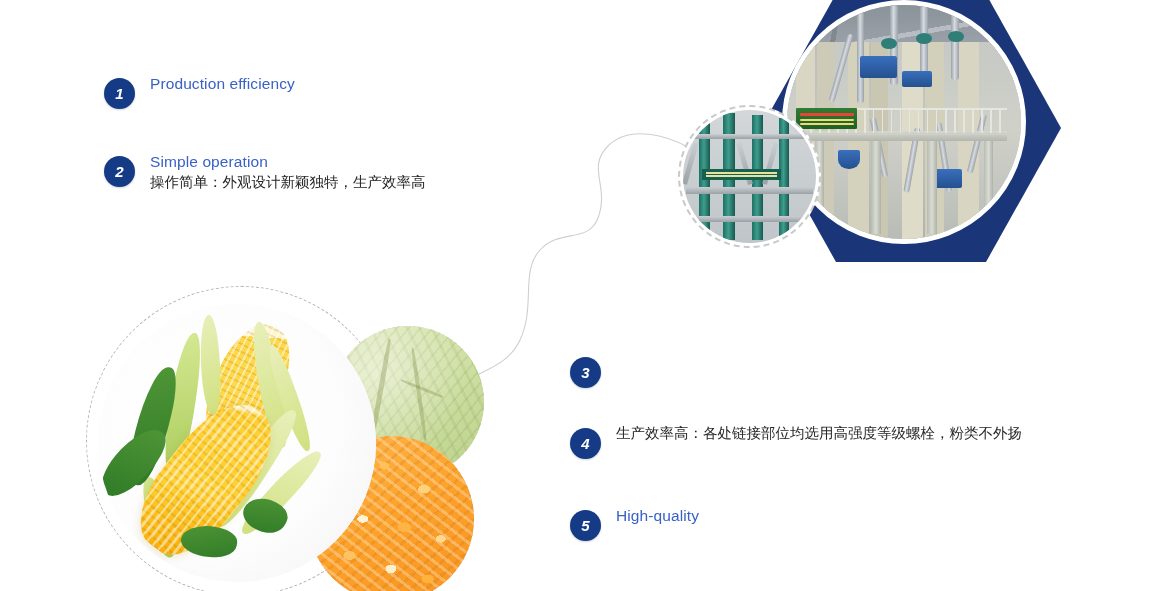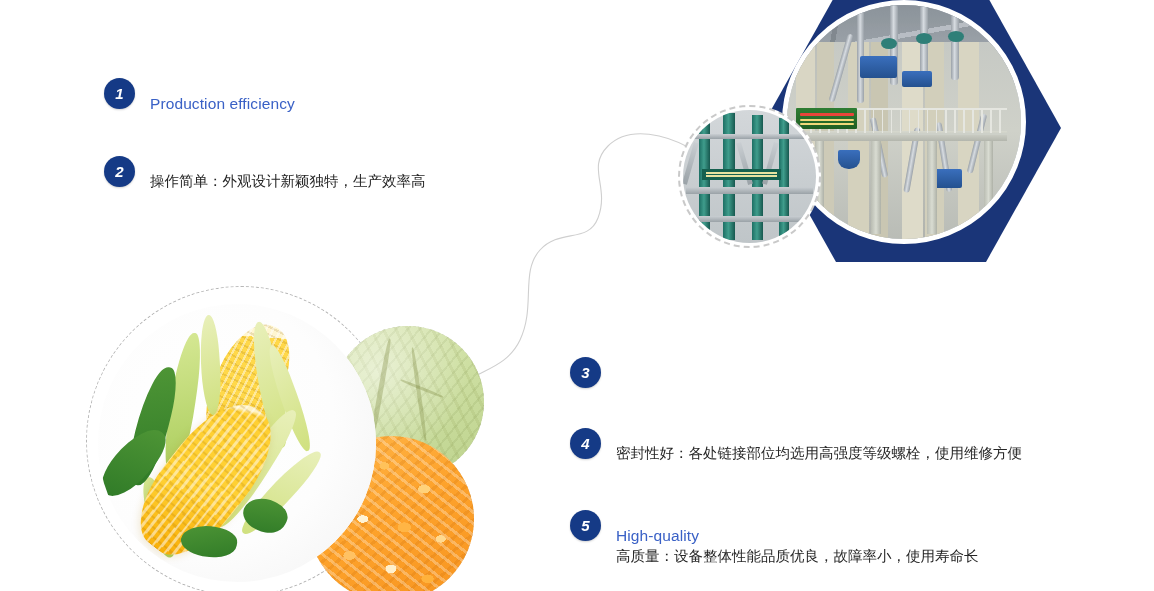--- a/index.html
+++ b/index.html
@@ -38,21 +38,20 @@
     display: flex;
     align-items: center;
     justify-content: center;
     flex: 0 0 auto;
     margin-top: 2px;
     box-shadow: 0 1px 2px rgba(0,0,0,0.18);
   }
   .feature-text {
     margin-left: 15px;
     line-height: 1.0;
-    margin-top: 20px;
   }
   .feature-title {
     font-size: 15.5px;
     color: #3a61c6;
     letter-spacing: .1px;
     margin-bottom: 5px;
     display: block;
   }
   .feature-desc {
     font-size: 14.5px;
@@ -317,40 +316,40 @@
   <div class="feature" style="left:104px; top:76px;">
     <div class="badge">1</div>
     <div class="feature-text">
       <span class="feature-title">Production efficiency</span>
     </div>
   </div>
 
   <div class="feature" style="left:104px; top:154px;">
     <div class="badge">2</div>
     <div class="feature-text">
+      <span class="feature-title">Simple operation</span>
       <span class="feature-desc">操作简单：外观设计新颖独特，生产效率高</span>
     </div>
   </div>
 
   <div class="feature" style="left:570px; top:355px;">
     <div class="badge">3</div>
   </div>
 
   <div class="feature" style="left:570px; top:426px;">
     <div class="badge">4</div>
     <div class="feature-text">
-      <span class="feature-desc">密封性好：各处链接部位均选用高强度等级螺栓，使用维修方便</span>
+      <span class="feature-desc">生产效率高：各处链接部位均选用高强度等级螺栓，粉类不外扬</span>
     </div>
   </div>
 
   <div class="feature" style="left:570px; top:508px;">
     <div class="badge">5</div>
     <div class="feature-text">
       <span class="feature-title">High-quality</span>
-      <span class="feature-desc">高质量：设备整体性能品质优良，故障率小，使用寿命长</span>
     </div>
   </div>
 
   <div id="hex-group">
 
     <div class="hexagon"></div>
 
     <div class="photo-circle photo-main">
       <div class="factory">
 

